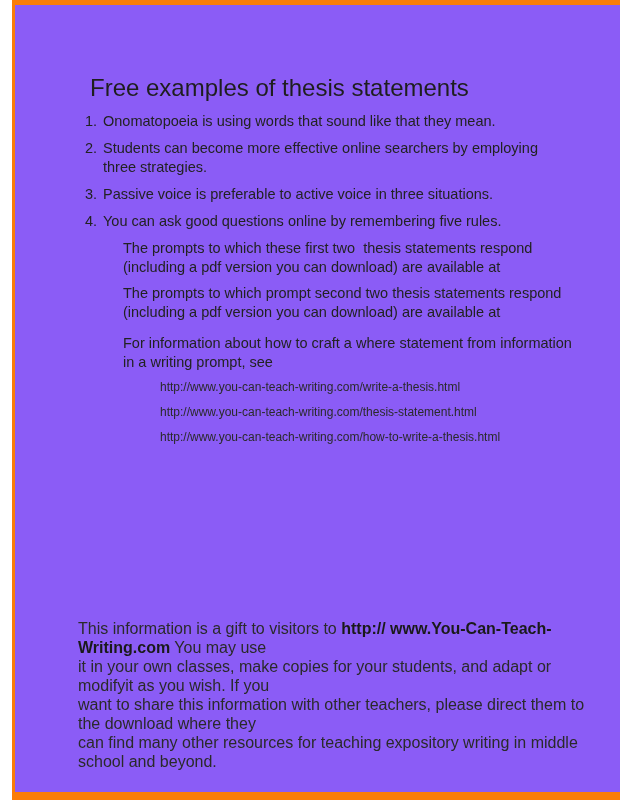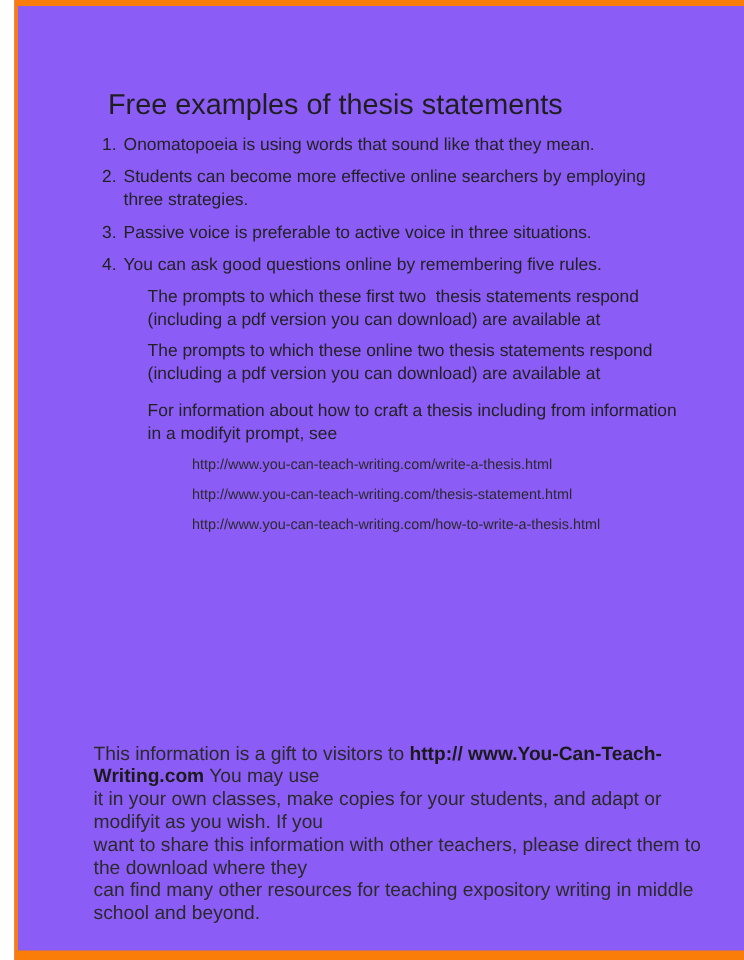--- a/index.html
+++ b/index.html
@@ -102,28 +102,28 @@
       </li>
     </ol>
 
     <div class="para para-1">
       <div class="line">The prompts to which these first two  thesis statements respond</div>
       <div class="line">(including a pdf version you can download) are available at</div>
     </div>
 
 
     <div class="para para-2">
-      <div class="line">The prompts to which these online two thesis statements respond</div>
+      <div class="line">The prompts to which prompt second two thesis statements respond</div>
       <div class="line">(including a pdf version you can download) are available at</div>
     </div>
 
 
     <div class="para para-3">
-      <div class="line">For information about how to craft a thesis including from information</div>
-      <div class="line">in a modifyit prompt, see</div>
+      <div class="line">For information about how to craft a where statement from information</div>
+      <div class="line">in a writing prompt, see</div>
     </div>
 
     <div class="url url-3">http://www.you-can-teach-writing.com/write-a-thesis.html</div>
     <div class="url url-4">http://www.you-can-teach-writing.com/thesis-statement.html</div>
     <div class="url url-5">http://www.you-can-teach-writing.com/how-to-write-a-thesis.html</div>
 
     <div class="footer">
       <span class="line">This information is a gift to visitors to </span><b>http:// www.You-Can-Teach-Writing.com</b><span class="line"> You may use</span><br>
       <span class="line">it in your own classes, make copies for your students, and adapt or modifyit as you wish. If you</span><br>
       <span class="line">want to share this information with other teachers, please direct them to the download where they</span><br>

